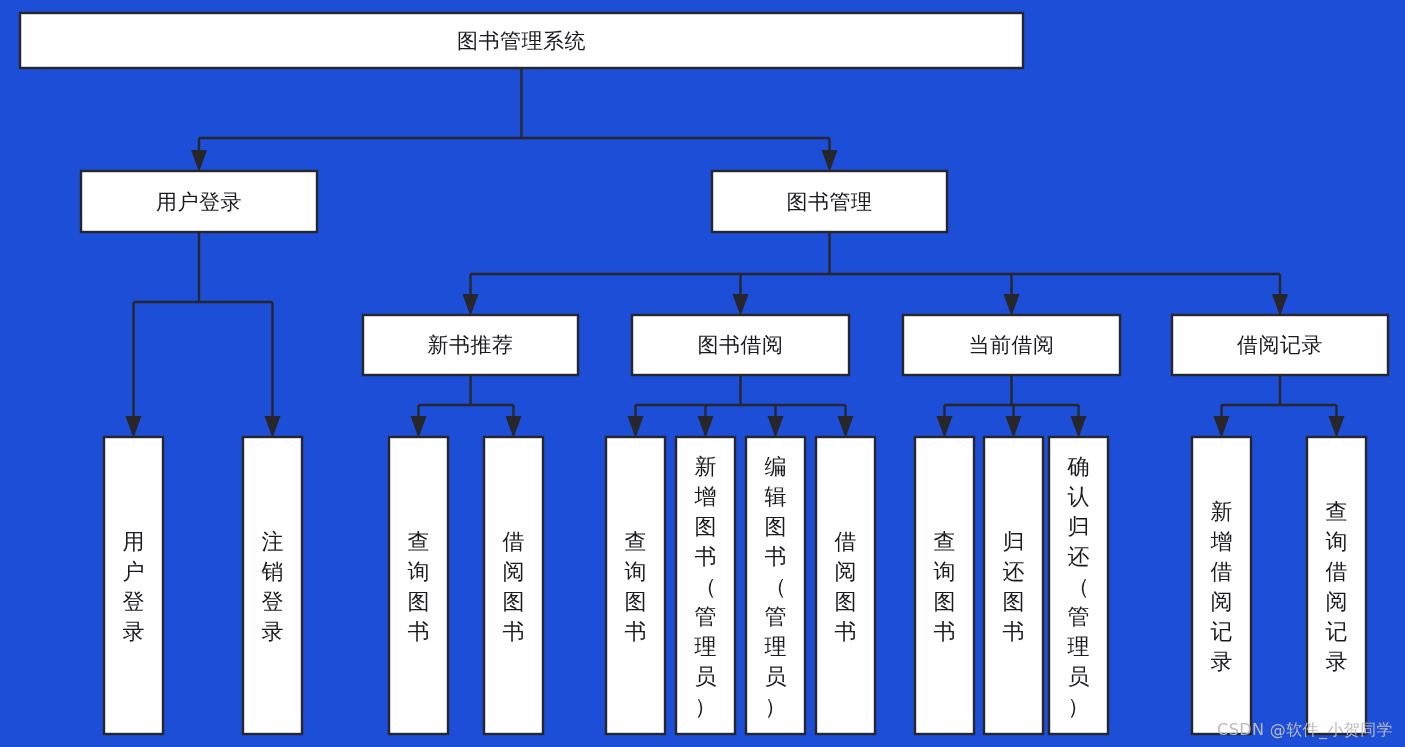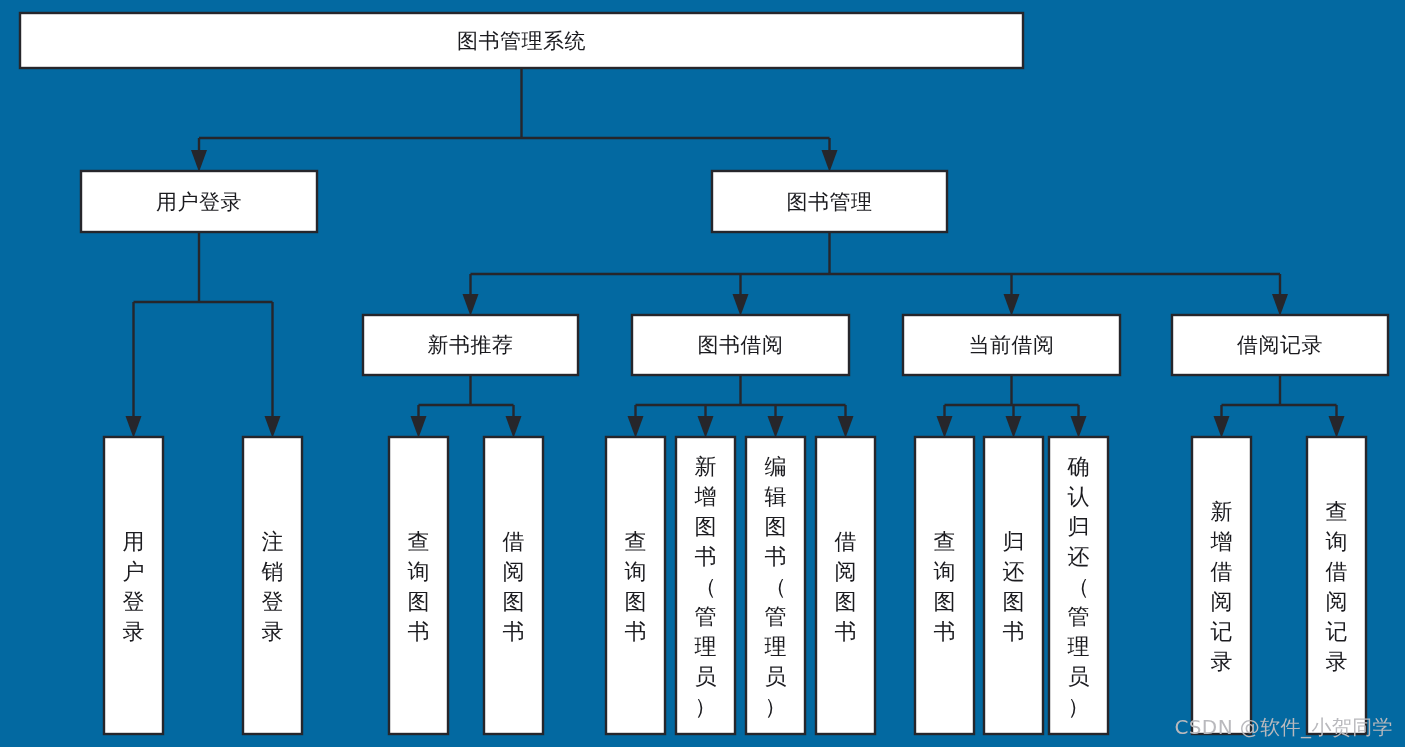--- a/index.html
+++ b/index.html
@@ -11,21 +11,21 @@
   body {
     width: 1405px;
     height: 747px;
     font-family: "DejaVu Sans", "Liberation Sans", sans-serif;
     overflow: hidden;
   }
   #diagram-root {
     position: relative;
     width: 1405px;
     height: 747px;
-    background: #0369a1;
+    background: #1d4ed8;
   }
   svg.diagram-canvas {
     position: absolute;
     left: 0;
     top: 0;
     width: 1405px;
     height: 747px;
   }
   .node-rect {
     fill: #ffffff;
@@ -54,21 +54,21 @@
   }
   .arrow-head {
     fill: #26262b;
     stroke: none;
   }
   .watermark {
     position: absolute;
     right: 12px;
     bottom: 6px;
     font-family: "DejaVu Sans", "Liberation Sans", sans-serif;
-    font-size: 20px;
+    font-size: 16px;
     color: #b9b9bd;
     letter-spacing: 0.4px;
     white-space: nowrap;
     user-select: none;
   }
 </style>
 </head>
 <body>
 
 <div id="diagram-root">

